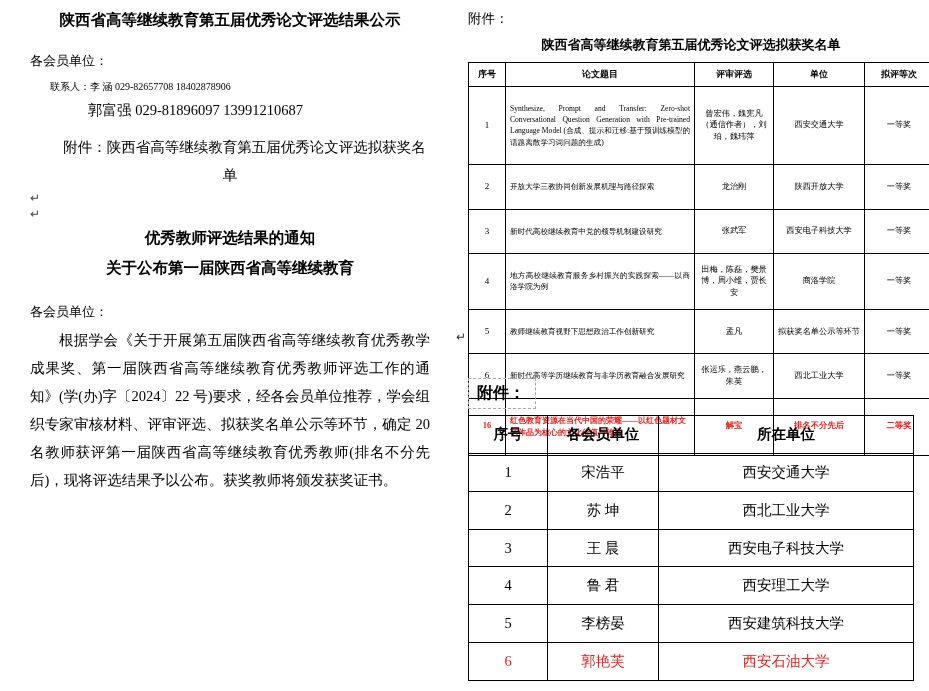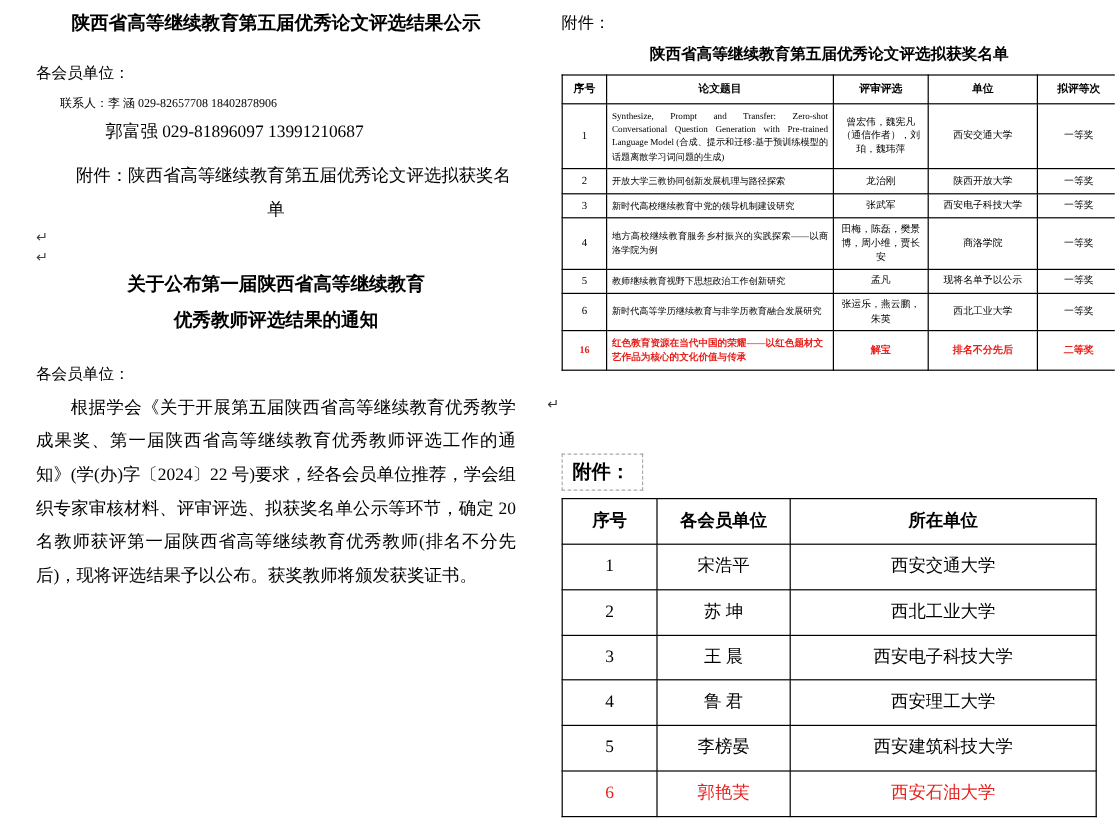--- a/index.html
+++ b/index.html
@@ -110,21 +110,21 @@
   }
   table.award th {
     font-weight: bold;
     font-size: 9px;
     padding: 5px 2px;
   }
   table.award td.title-cell {
     text-align: justify;
     text-justify: inter-ideograph;
     font-size: 7.6px;
-    padding: 4px 4px;
+    padding: 16px 4px;
     line-height: 1.5;
   }
   table.award td.idx { font-size: 9px; }
   table.award tr.highlight td {
     color: #e8201c;
     font-weight: bold;
     font-size: 8.4px;
   }
   table.award tr.highlight td.title-cell {
     font-size: 8px;
@@ -191,22 +191,22 @@
 
 
     <div class="contact">联系人：李  涵  029-82657708  18402878906</div>
     <div class="contact-sub">郭富强  029-81896097  13991210687</div>
 
     <div class="attach-line">附件：陕西省高等继续教育第五届优秀论文评选拟获奖名单</div>
 
     <div class="pilcrow">↵</div>
     <div class="pilcrow">↵</div>
 
+    <div class="doc-title-2">优秀教师评选结果的通知</div>
     <div class="doc-title-2">关于公布第一届陕西省高等继续教育</div>
-    <div class="doc-title-2">优秀教师评选结果的通知</div>
 
     <div class="salutation">各会员单位：</div>
 
     <div class="para">根据学会《关于开展第五届陕西省高等继续教育优秀教学成果奖、第一届陕西省高等继续教育优秀教师评选工作的通知》(学(办)字〔2024〕22 号)要求，经各会员单位推荐，学会组织专家审核材料、评审评选、拟获奖名单公示等环节，确定 20 名教师获评第一届陕西省高等继续教育优秀教师(排名不分先后)，现将评选结果予以公布。获奖教师将颁发获奖证书。</div>
 
   </div>
 
   <div class="right-col">
     <div class="attach-label">附件：</div>
     <div class="tbl-title">陕西省高等继续教育第五届优秀论文评选拟获奖名单</div>
@@ -247,21 +247,21 @@
           <td class="idx">4</td>
           <td class="title-cell">地方高校继续教育服务乡村振兴的实践探索——以商洛学院为例</td>
           <td>田梅，陈磊，樊景博，周小维，贾长安</td>
           <td>商洛学院</td>
           <td>一等奖</td>
         </tr>
         <tr>
           <td class="idx">5</td>
           <td class="title-cell">教师继续教育视野下思想政治工作创新研究</td>
           <td>孟凡</td>
-          <td>现将名单予以公示</td>
+          <td>拟获奖名单公示等环节</td>
           <td>一等奖</td>
         </tr>
         <tr>
           <td class="idx">6</td>
           <td class="title-cell">新时代高等学历继续教育与非学历教育融合发展研究</td>
           <td>张运乐，燕云鹏，朱英</td>
           <td>西北工业大学</td>
           <td>一等奖</td>
         </tr>
         <tr class="highlight">

